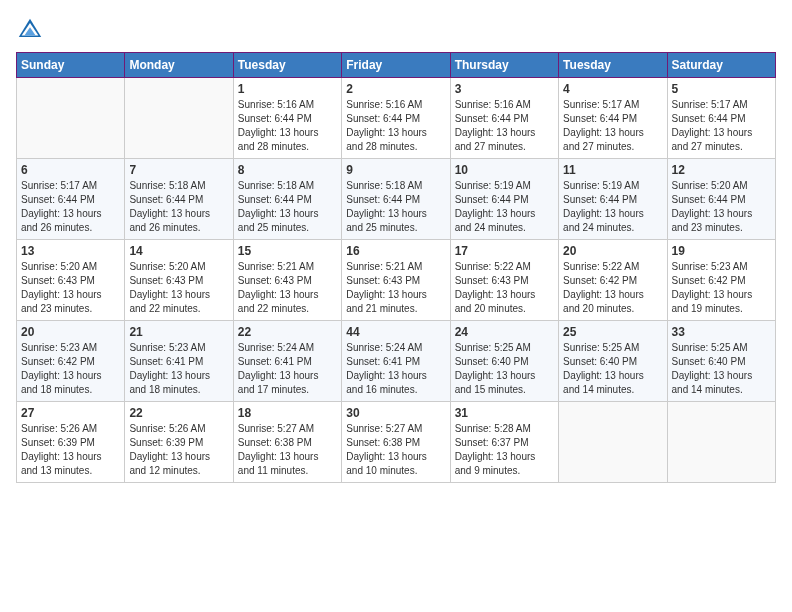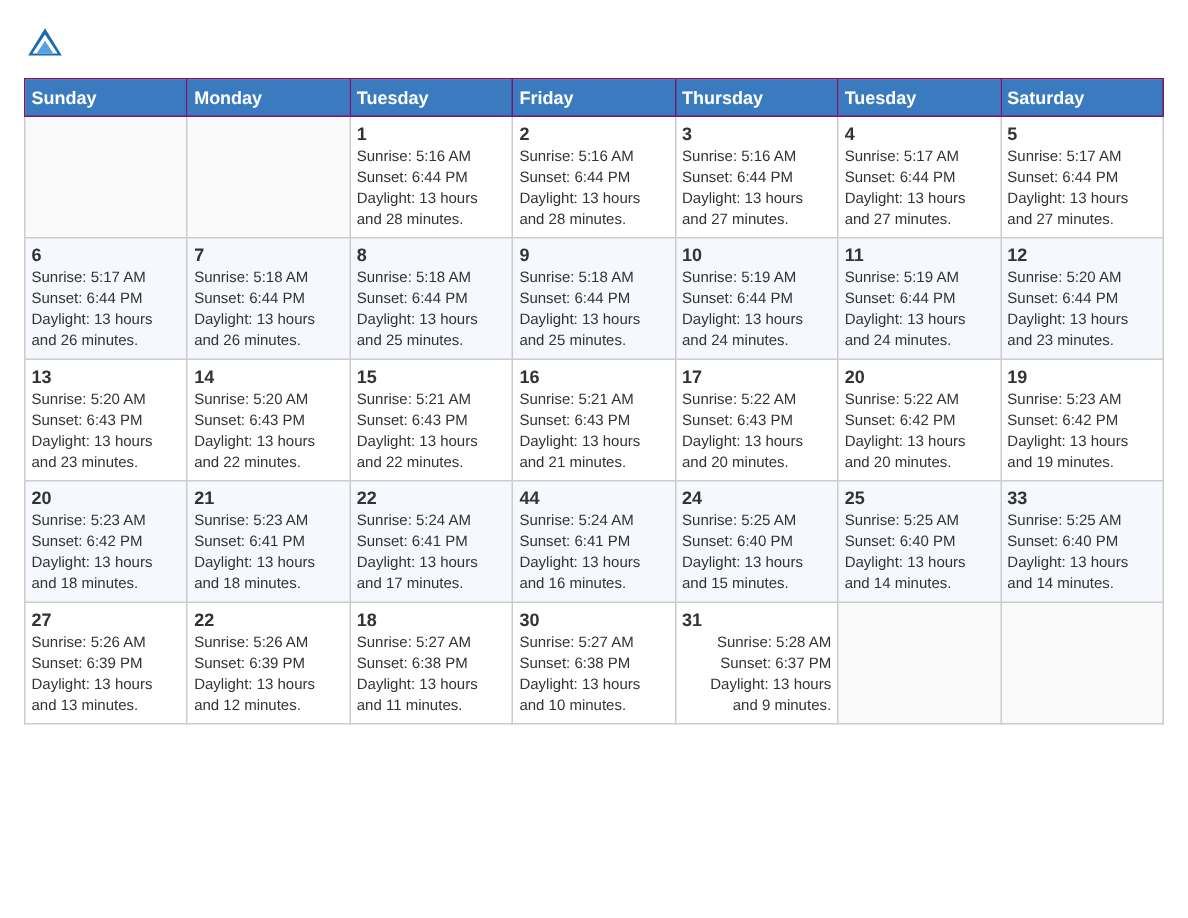--- a/index.html
+++ b/index.html
@@ -310,21 +310,21 @@
 Daylight: 13 hours and 11 minutes.</div>
         </td>
         <td>
           <span class="day-number">30</span>
           <div class="day-info" style="white-space: pre-line;">Sunrise: 5:27 AM
 Sunset: 6:38 PM
 Daylight: 13 hours and 10 minutes.</div>
         </td>
         <td>
           <span class="day-number">31</span>
-          <div class="day-info" style="white-space: pre-line; text-align: right;">Sunrise: 5:28 AM
+          <div class="day-info" style="white-space: pre-line;">Sunrise: 5:28 AM
 Sunset: 6:37 PM
 Daylight: 13 hours and 9 minutes.</div>
         </td>
         <td class="empty-cell"></td>
         <td class="empty-cell"></td>
       </tr>
     </tbody>
 </table>
 
 </body></html>

